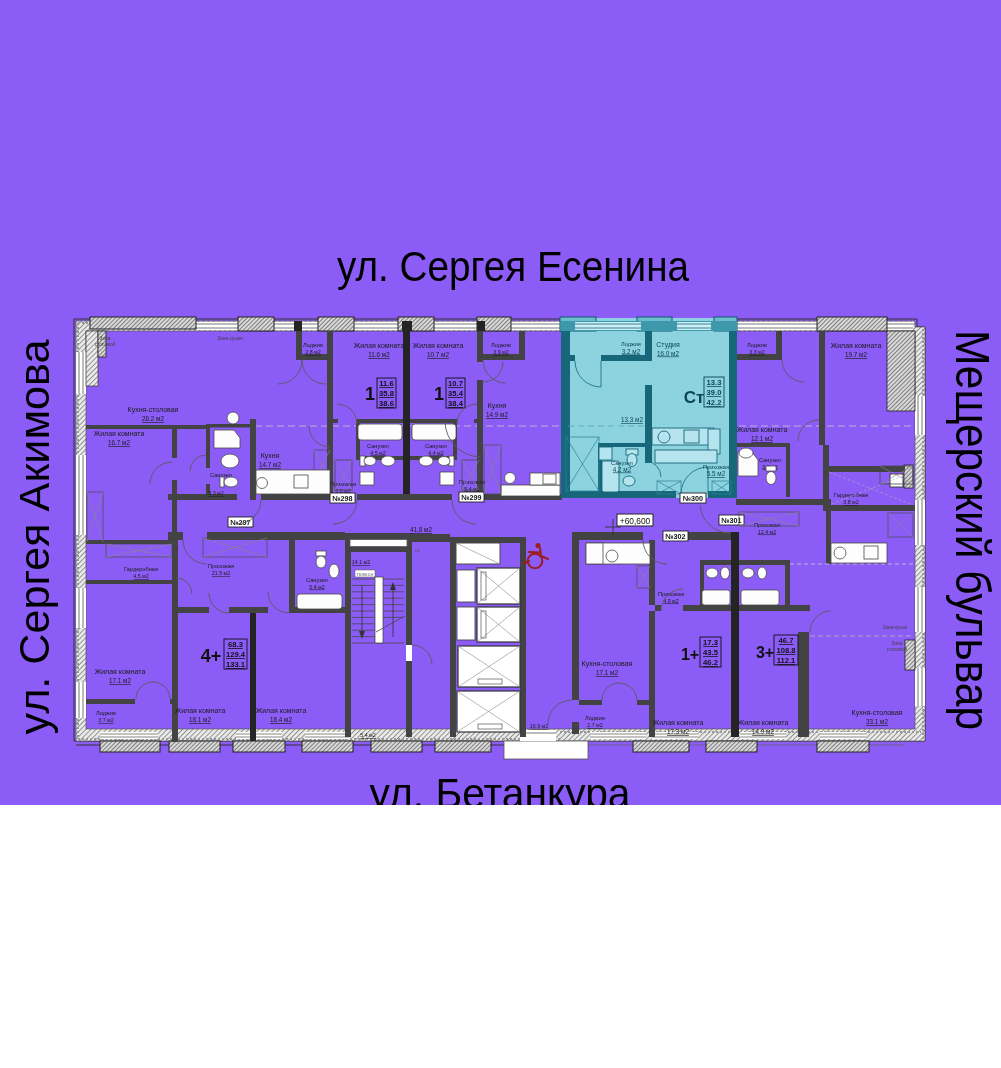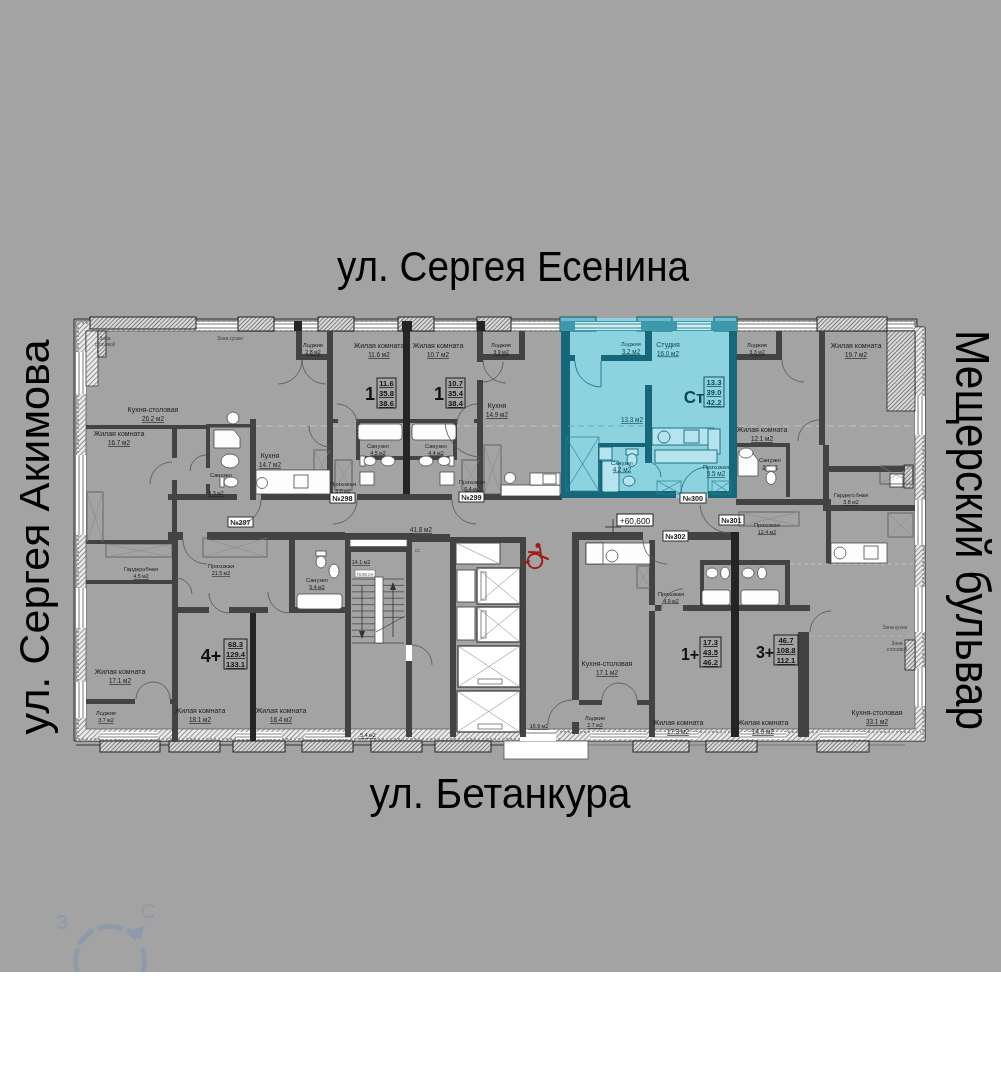--- a/index.html
+++ b/index.html
@@ -1,16 +1,16 @@
 <!DOCTYPE html>
 <html><head>
 <meta charset="utf-8">
 <style>
 html,body{margin:0;padding:0;background:#ffffff;}
-#page{position:relative;width:1001px;height:972px;background:#a3a3a3;overflow:hidden;}
+#page{position:relative;width:1001px;height:805px;background:#8b5cf6;overflow:hidden;}
 text{font-family:"Liberation Sans",sans-serif;}
 .street{font-family:"Liberation Sans",sans-serif;fill:#000;}
 .t{fill:#1c1c1c;font-size:7px;text-anchor:middle;}
 .ta{fill:#1c1c1c;font-size:6.3px;text-anchor:middle;text-decoration:underline;}
 .ts{fill:#1c1c1c;font-size:5.6px;text-anchor:middle;}
 .tsa{fill:#1c1c1c;font-size:5.3px;text-anchor:middle;text-decoration:underline;}
 .tz{fill:#444;font-size:4.8px;text-anchor:middle;}
 .ct{fill:#0d4753;font-size:7px;text-anchor:middle;}
 .cta{fill:#0d4753;font-size:6.3px;text-anchor:middle;text-decoration:underline;}
 .cts{fill:#0d4753;font-size:5.6px;text-anchor:middle;}

